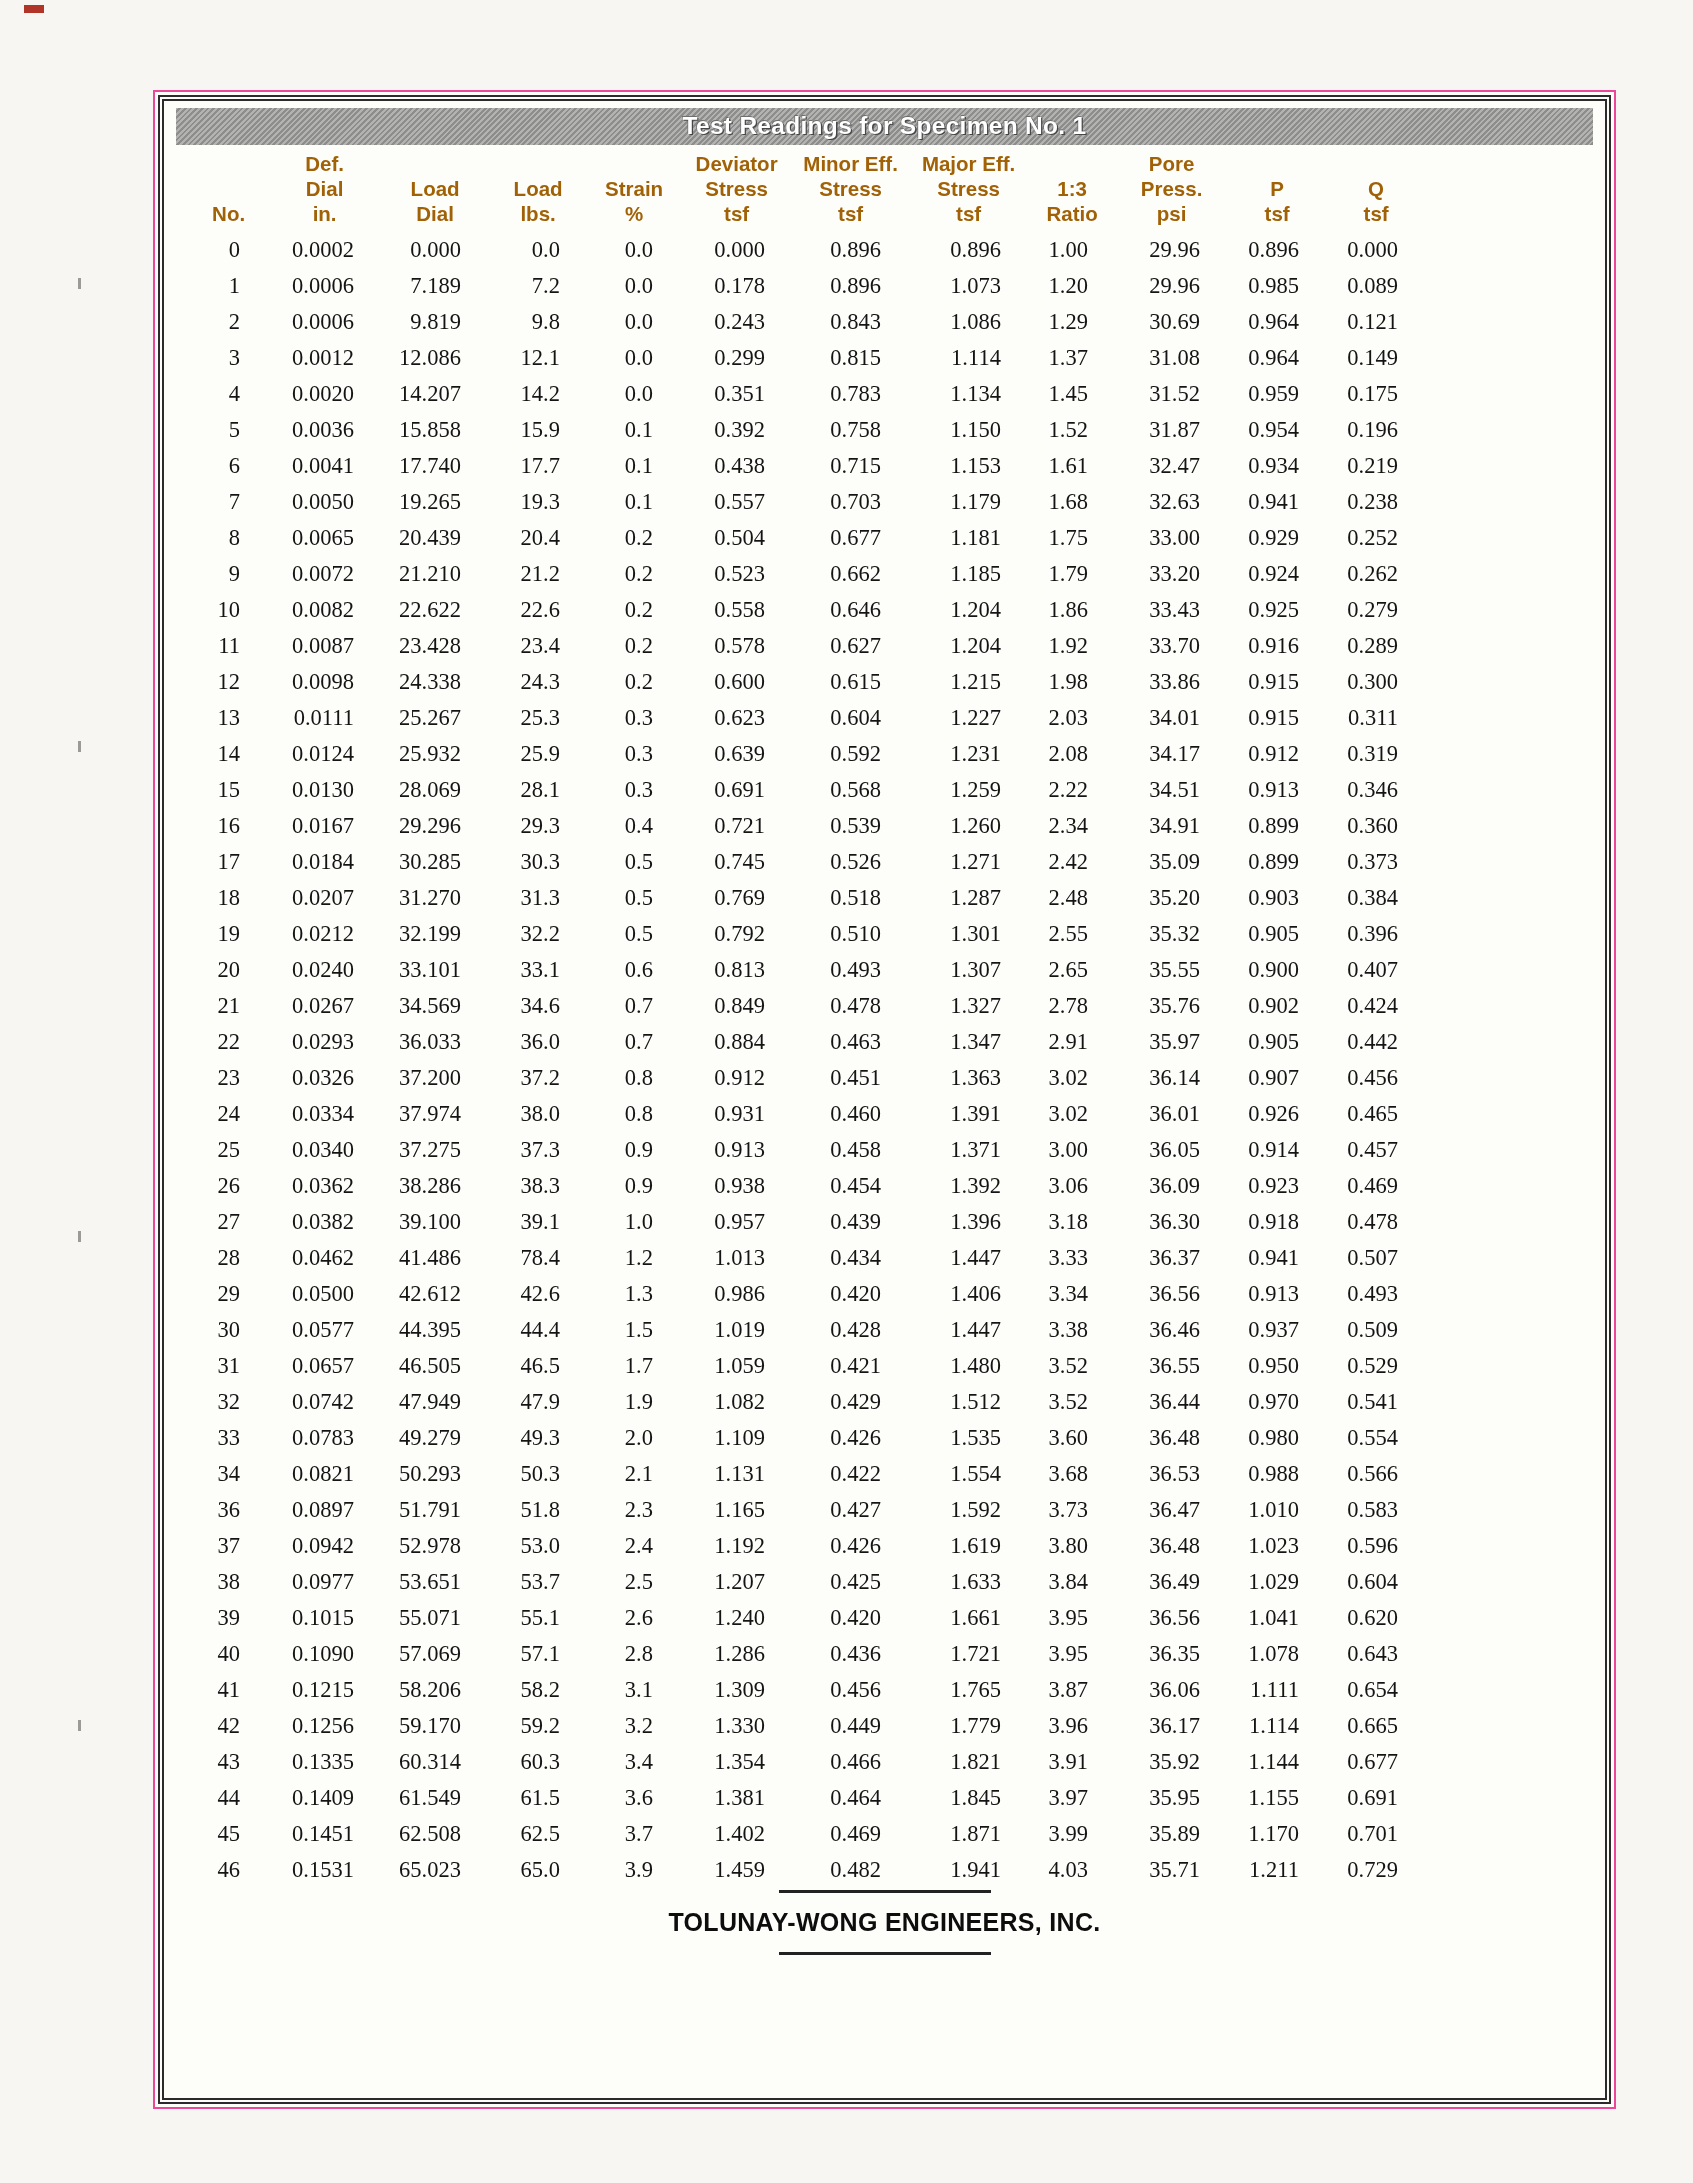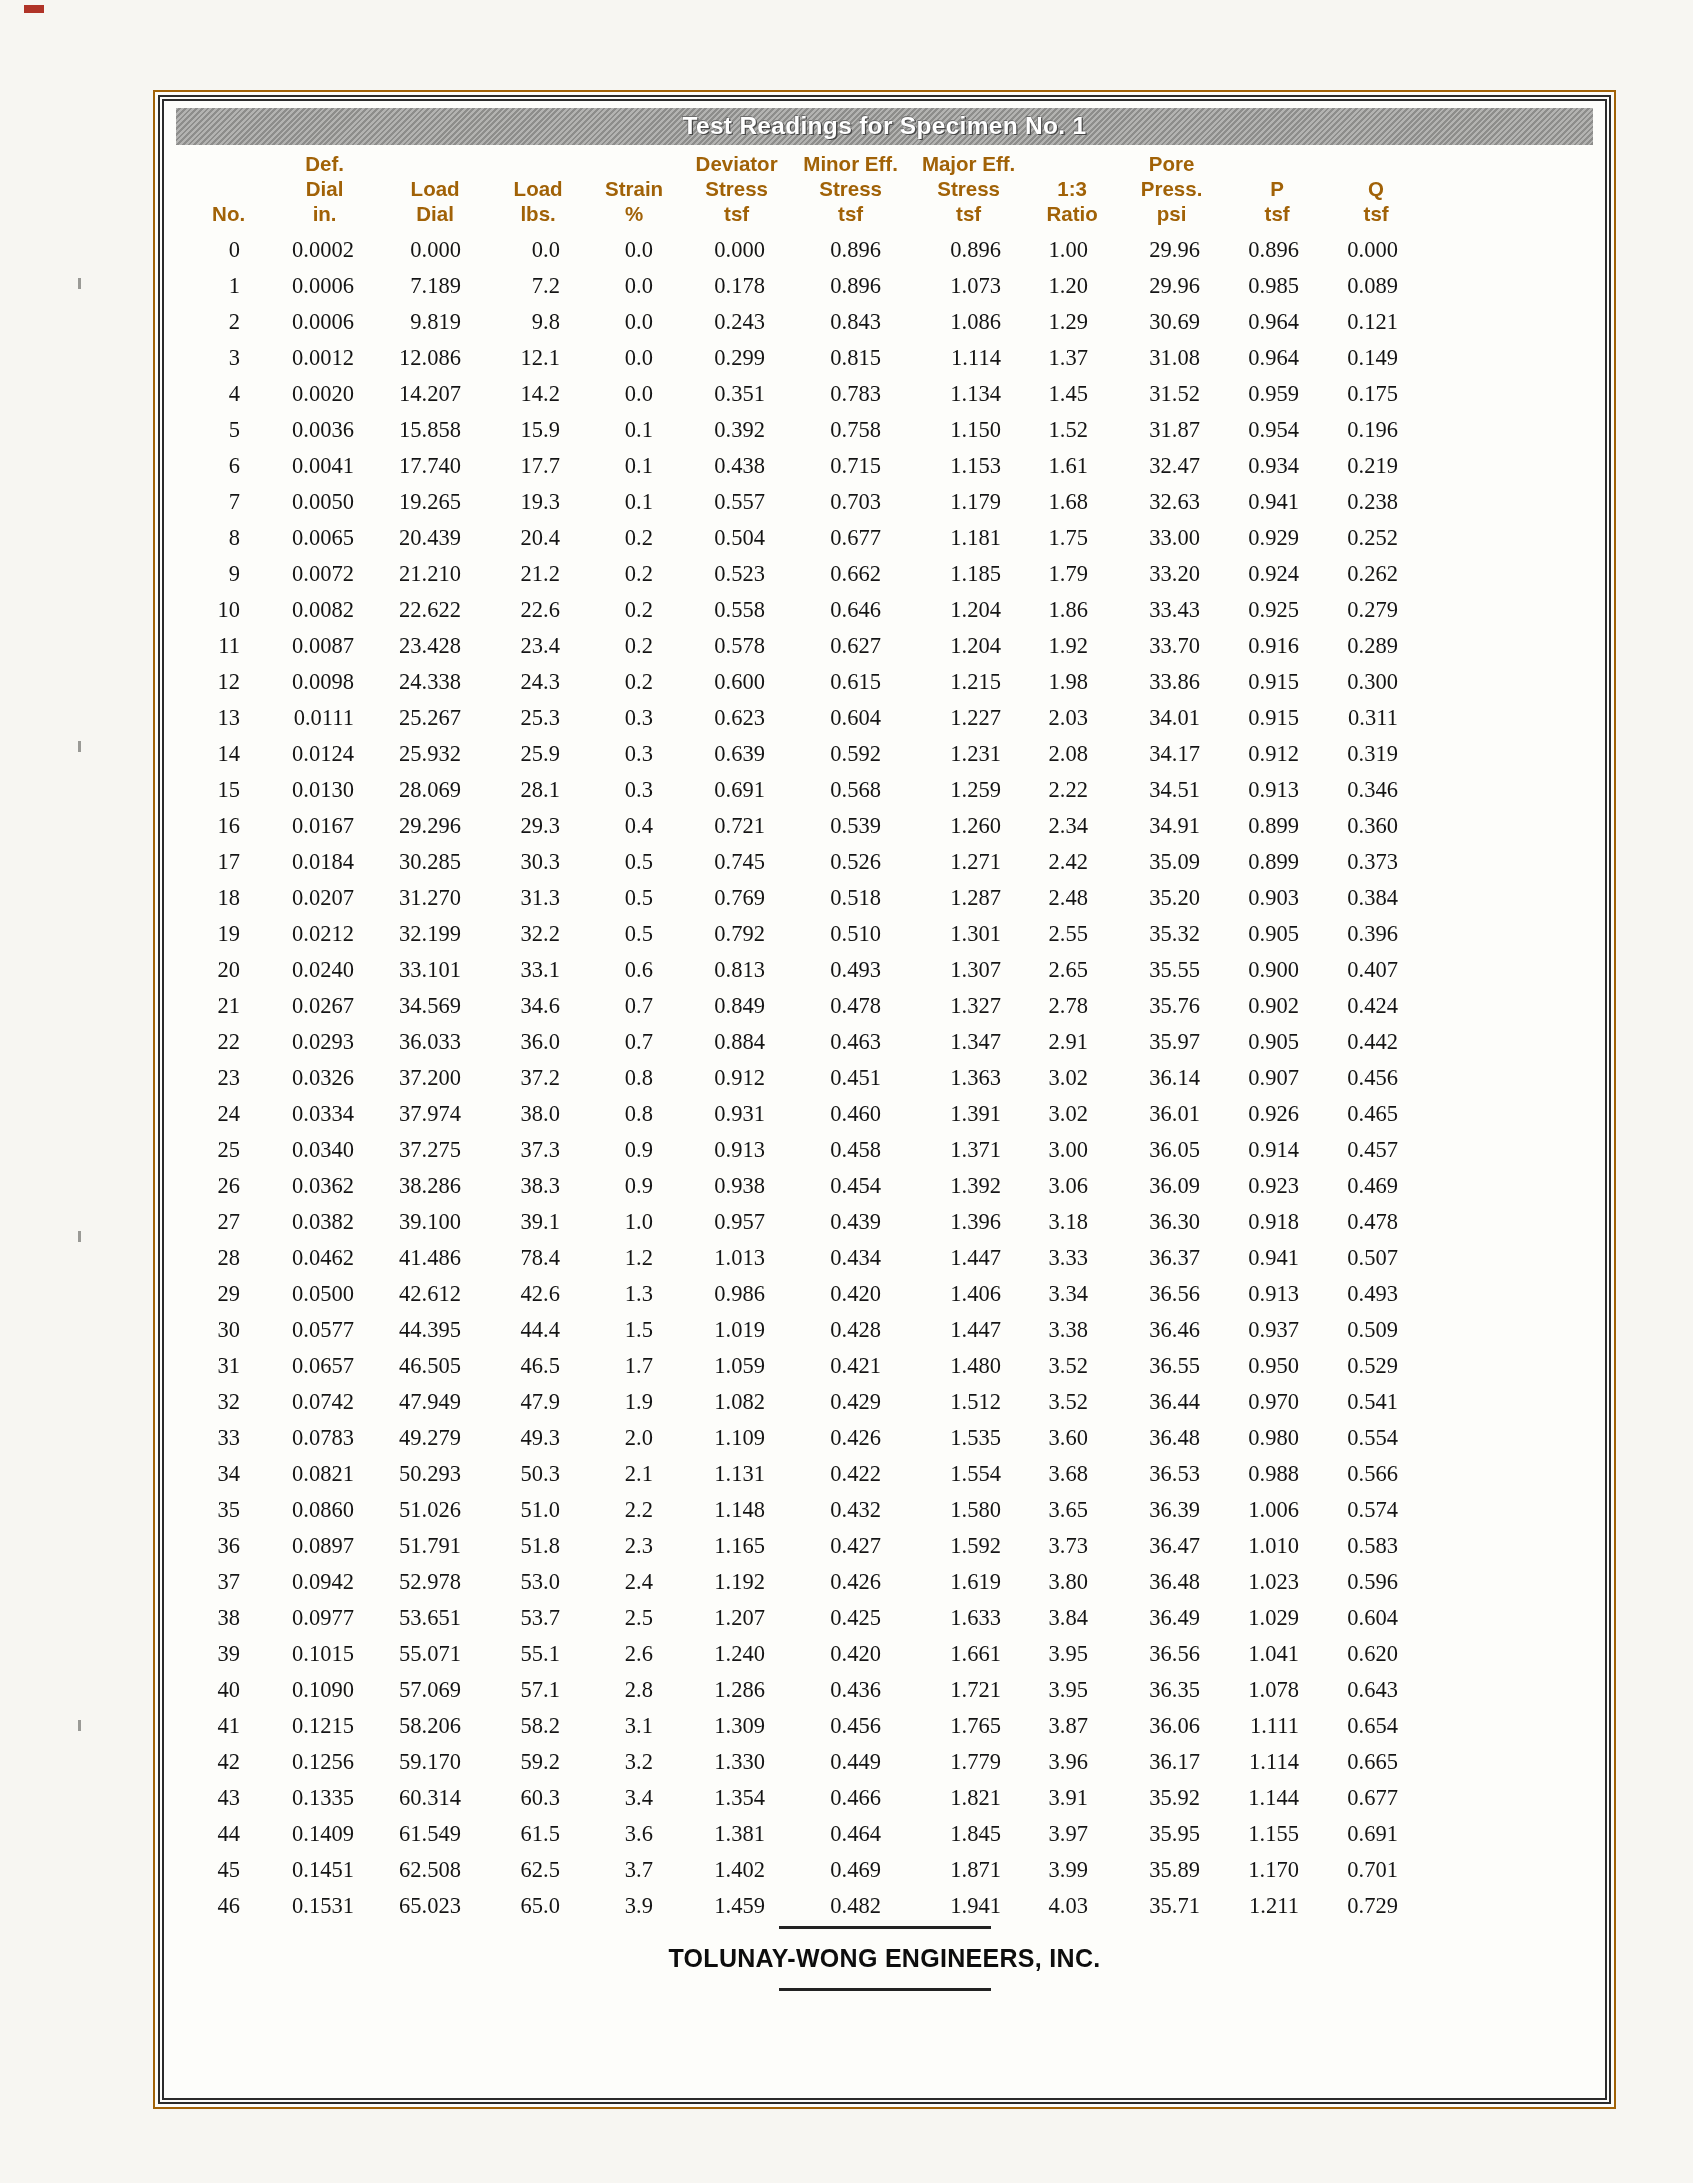--- a/index.html
+++ b/index.html
@@ -20,21 +20,21 @@
   }
   .edge-dash {
     position: absolute; left: 78px;
     width: 2.6px; height: 10.6px; background: #9a9a96;
   }
 
   
   .sheet {
     position: absolute; left: 153px; top: 90px;
     width: 1463px; height: 2019px;
-    border: 2px solid #a16207;
+    border: 2px solid #ec4899;
     padding: 3.3px;
     background: #fdfdfa;
   }
   .sheet-inner {
     width: 100%; height: 100%;
     border: 6px double #2b2b2b;
     padding: 5.3px 10.6px 6.6px 10.6px;
   }
 
   
@@ -676,34 +676,20 @@
             <td>2.1</td>
             <td>1.131</td>
             <td>0.422</td>
             <td>1.554</td>
             <td>3.68</td>
             <td>36.53</td>
             <td>0.988</td>
             <td>0.566</td>
           </tr>
           <tr>
-            <td>35</td>
-            <td>0.0860</td>
-            <td>51.026</td>
-            <td>51.0</td>
-            <td>2.2</td>
-            <td>1.148</td>
-            <td>0.432</td>
-            <td>1.580</td>
-            <td>3.65</td>
-            <td>36.39</td>
-            <td>1.006</td>
-            <td>0.574</td>
-          </tr>
-          <tr>
             <td>36</td>
             <td>0.0897</td>
             <td>51.791</td>
             <td>51.8</td>
             <td>2.3</td>
             <td>1.165</td>
             <td>0.427</td>
             <td>1.592</td>
             <td>3.73</td>
             <td>36.47</td>

